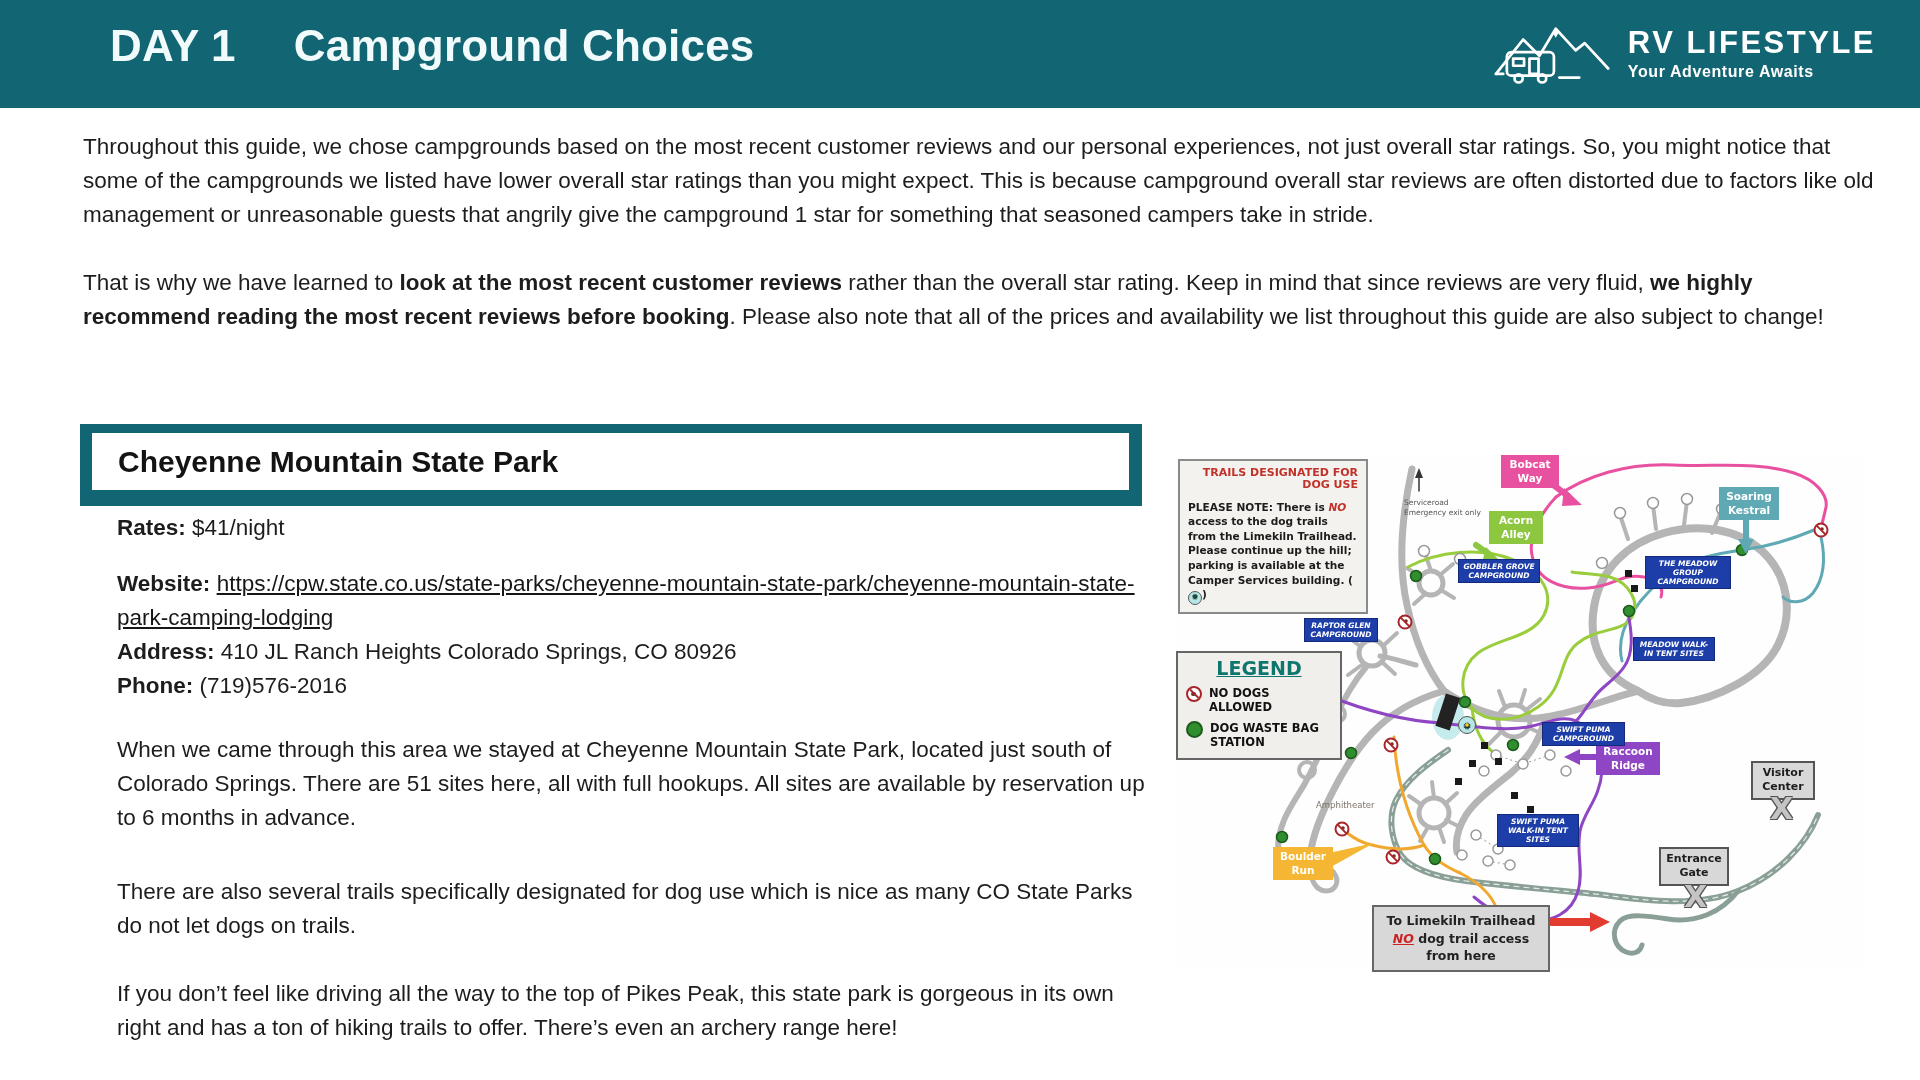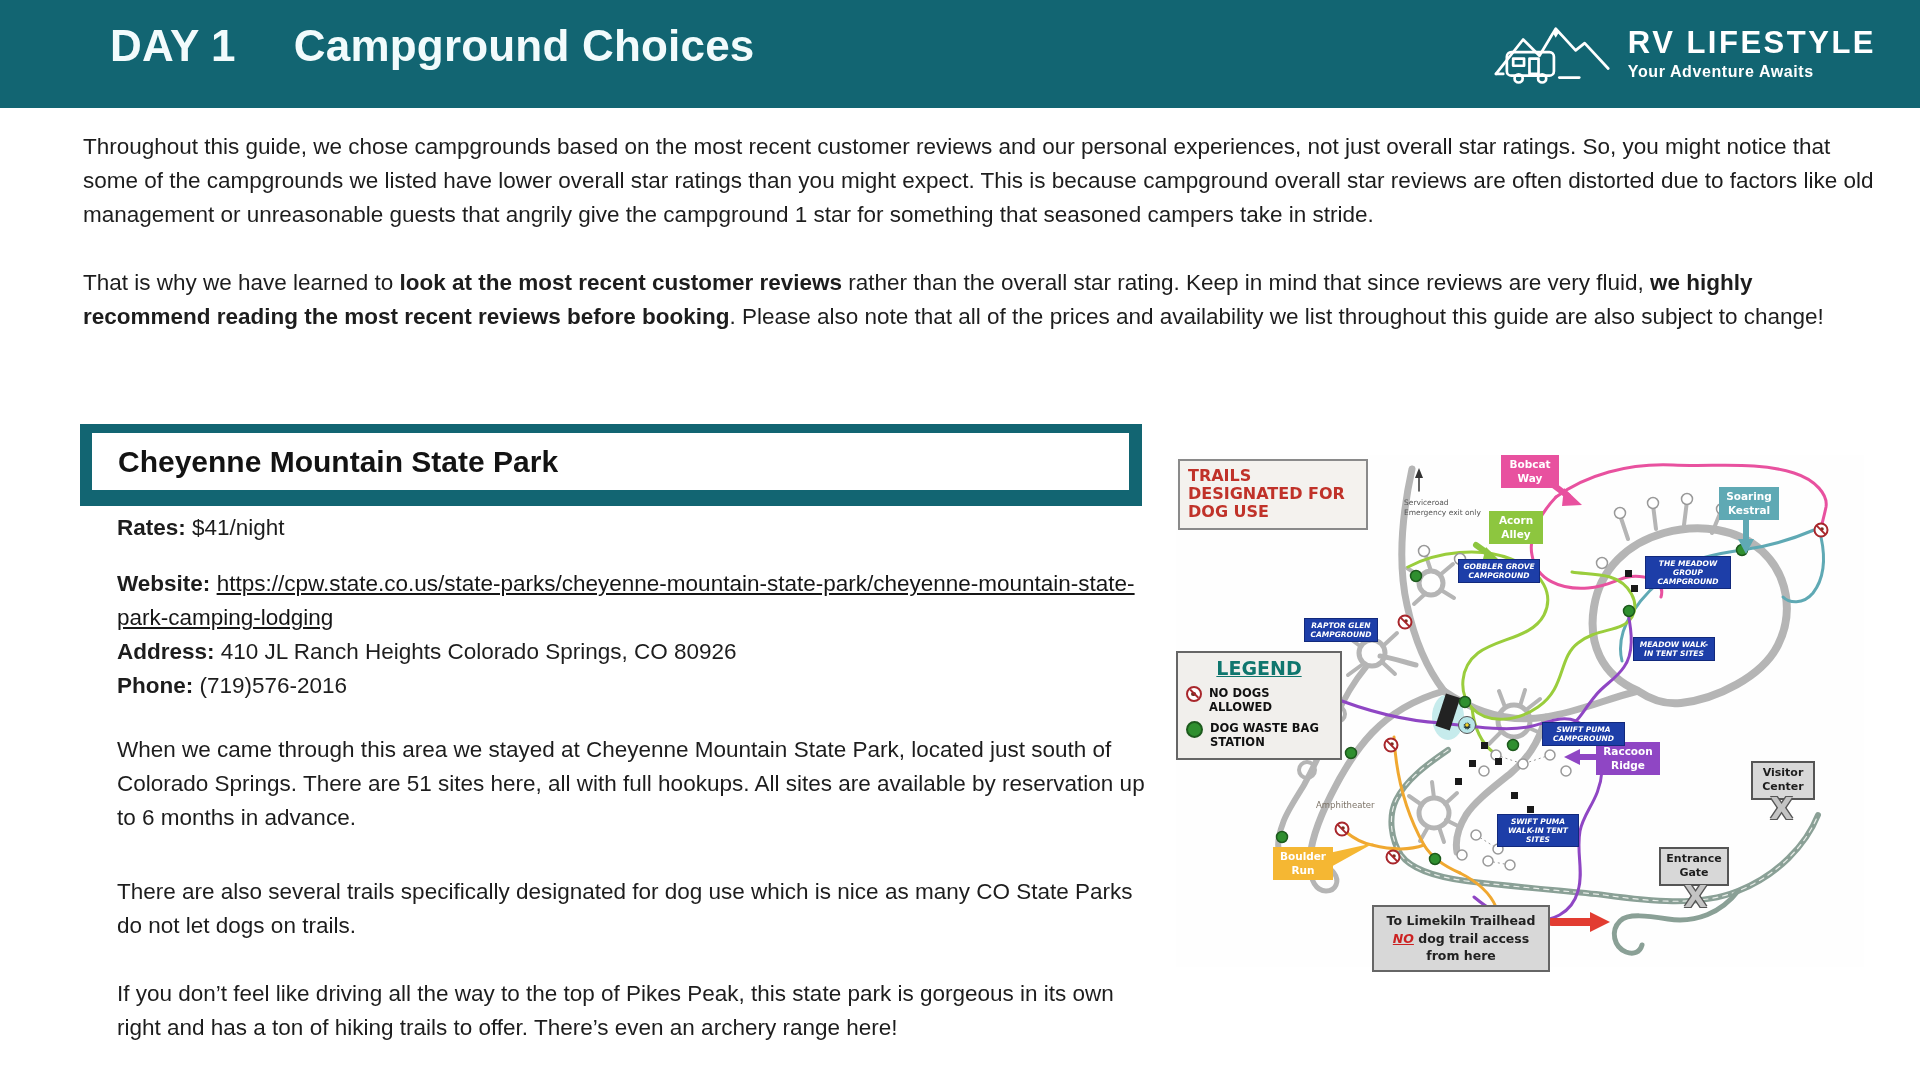--- a/index.html
+++ b/index.html
@@ -33,21 +33,21 @@
   .cg-details p.para{margin:0 0 30px 0;}
   .cg-link{color:#161616;text-decoration:underline;overflow-wrap:anywhere;}
 
   
   .map{position:absolute;left:1176px;top:455px;width:688px;height:512px;background:#fefefe;
        font-family:"DejaVu Sans",sans-serif;}
   .map svg.base{position:absolute;left:0;top:0;}
   .map .abs{position:absolute;}
 
   .map-notice{left:2px;top:4px;width:170px;background:#f4f2ee;border:2px solid #8a8a8a;padding:6px 8px 7px;}
-  .map-notice .nt{color:#c03229;font-weight:bold;font-size:16px;line-height:1.12;text-align:left;}
+  .map-notice .nt{color:#c03229;font-weight:bold;font-size:11px;line-height:1.12;text-align:right;}
   .map-notice .nb{margin-top:8px;font-size:10.6px;font-weight:600;color:#1c1c1c;line-height:1.38;}
   .map-notice .no1{color:#c03229;font-weight:bold;font-style:italic;}
   .sun-inline{display:inline-block;width:12px;height:12px;border-radius:50%;background:#b7e6e8;
               border:1px solid #555;vertical-align:-2px;text-align:center;line-height:11px;
               font-size:9px;color:#243;}
 
   .map-legend{left:0;top:196px;width:146px;background:#f1efec;border:2px solid #666;padding:4px 8px 9px;}
   .map-legend .lt{font-size:19px;font-weight:bold;text-decoration:underline;text-align:center;color:#0f766e;}
   .legend-row{display:flex;align-items:flex-start;gap:7px;margin-top:7px;font-size:11.5px;font-weight:bold;color:#111;}
   .icon-nodogs{width:12px;height:12px;border-radius:50%;border:2.5px solid #a8262b;background:#fff;
@@ -277,20 +277,21 @@
         <polygon points="153,398 198,388 153,413" fill="#f5b733"></polygon>
         <line x1="376" y1="467" x2="416" y2="467" stroke="#e23c31" stroke-width="8"></line>
         <polygon points="414,457 414,477 434,467" fill="#e23c31"></polygon>
         <line x1="243" y1="36" x2="243" y2="21" stroke="#333" stroke-width="1.5"></line>
         <polygon points="239,23 247,23 243,13" fill="#333"></polygon>
       </g>
     </svg>
 
     <div class="abs map-notice">
       <div class="nt">TRAILS DESIGNATED FOR DOG USE</div>
+      <div class="nb"><span>PLEASE NOTE:  There is </span><span class="no1">NO</span><span> access to the dog trails from the Limekiln Trailhead.  Please continue up the hill; parking is available at the Camper Services building. (</span><span class="sun-inline">✹</span><span>)</span></div>
     </div>
 
     <div class="abs map-legend">
       <div class="lt">LEGEND</div>
       <div class="legend-row">
         <span class="icon-nodogs"></span>
         <span>NO DOGS ALLOWED</span>
       </div>
       <div class="legend-row">
         <span class="icon-station"></span>

